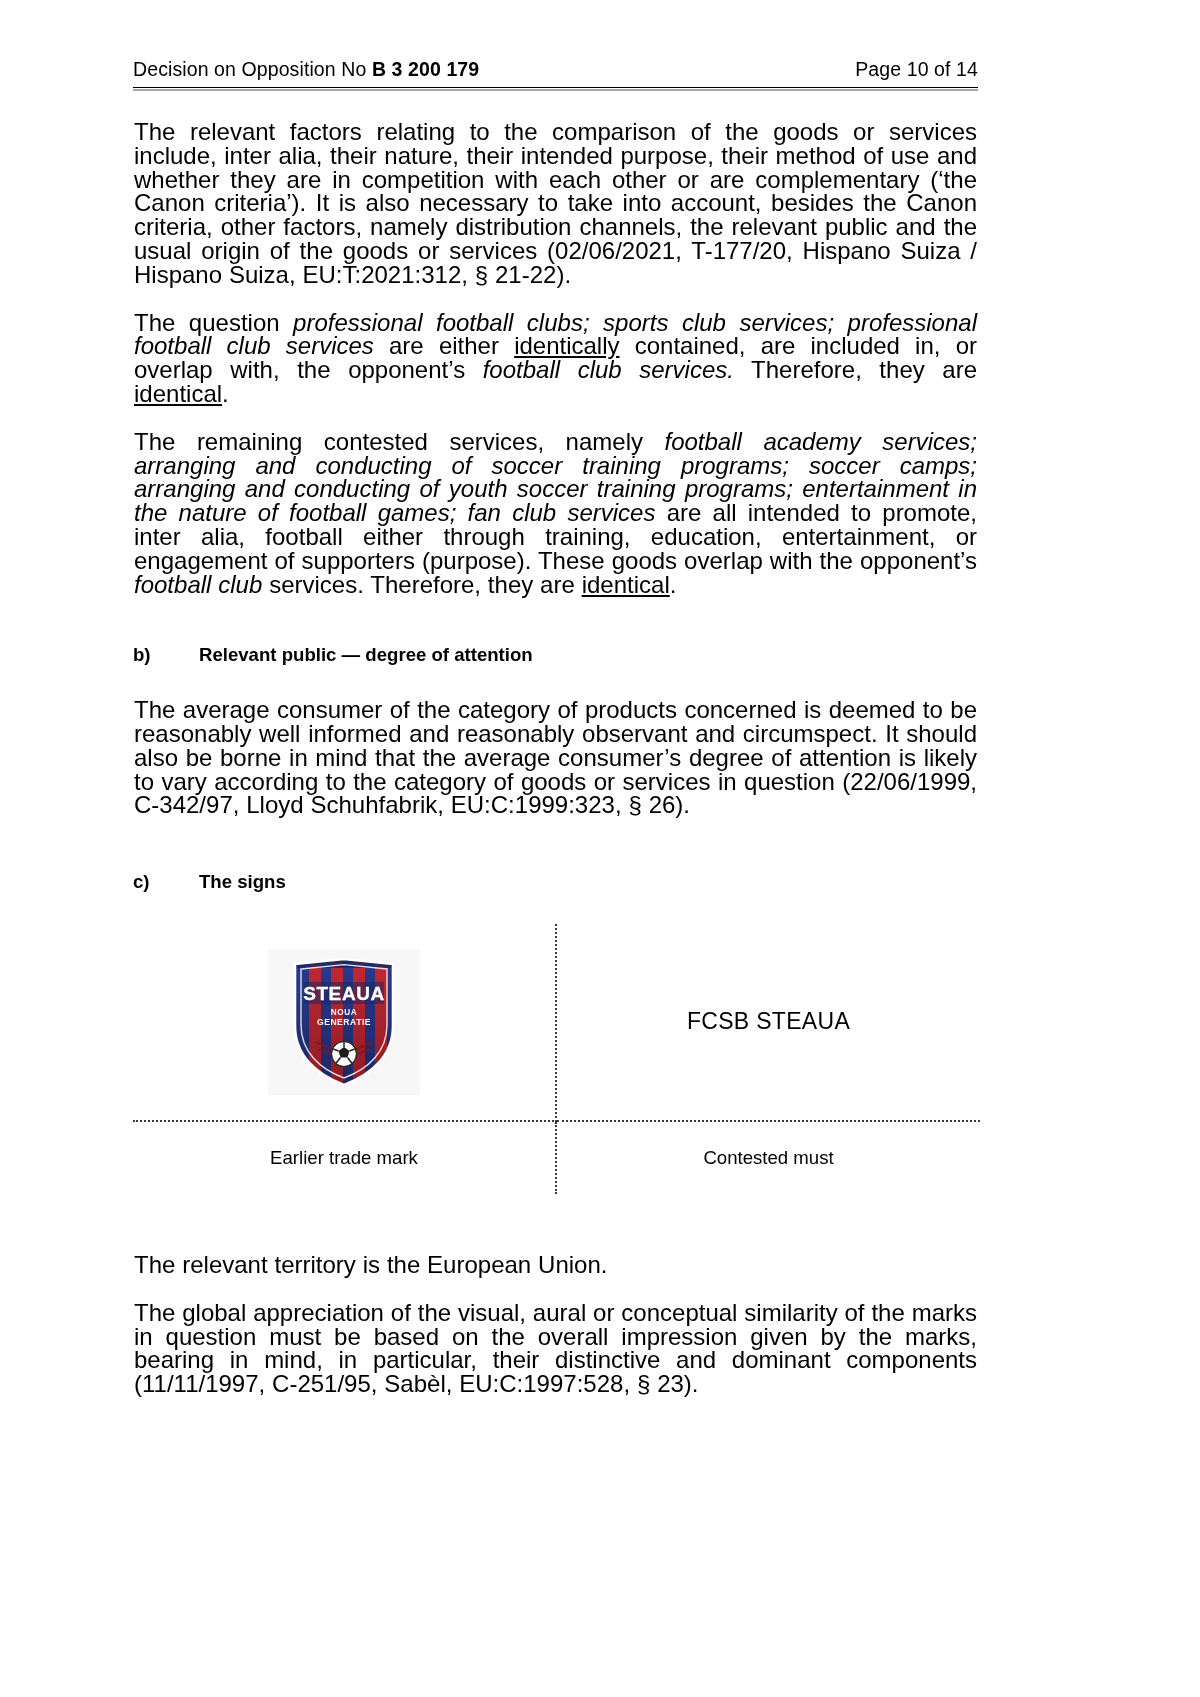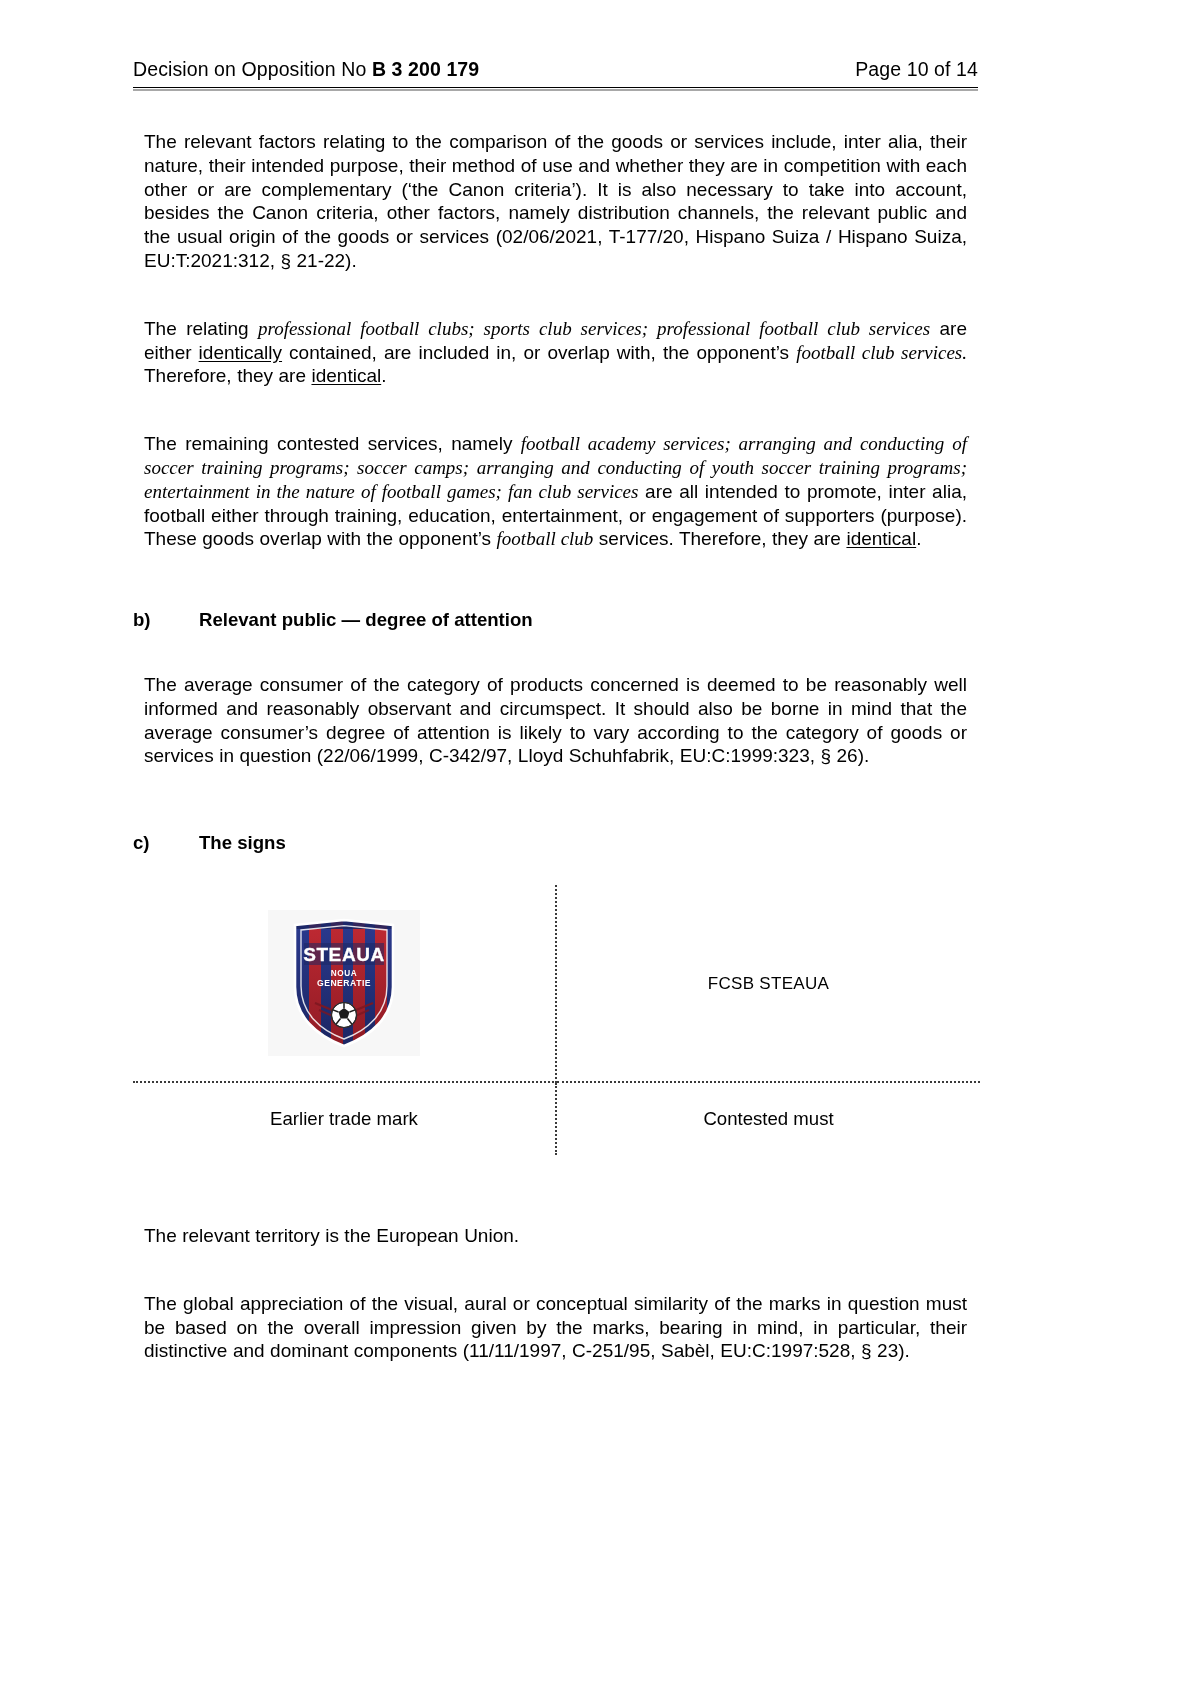--- a/index.html
+++ b/index.html
@@ -44,32 +44,32 @@
   .header-rule {
     margin-top: 2px;
     border-top: 1px solid #000;
     border-bottom: 2px solid #a8a8a8;
     height: 1px;
     width: 100%;
   }
 
   
   p.para {
-    font-size: 19px;
+    font-size: 24px;
     line-height: 23.8px;
     text-align: justify;
-    margin: 11px;
+    margin: 1px;
     word-spacing: 0.2px;
   }
   .gap-1 { height: 28px; }
   .gap-2 { height: 22px; }
   .gap-3 { height: 30px; }
   .gap-heading { height: 46px; }
 
-  em { font-style: italic; font-family: Liberation Serif, serif; }
+  em { font-style: italic; }
   u { text-decoration: underline; text-underline-offset: 2px; }
 
   h3.section-heading {
     font-size: 18.6px;
     line-height: 23.8px;
     font-weight: bold;
     margin: 0;
     display: flex;
   }
   h3.section-heading .sh-letter {
@@ -104,21 +104,21 @@
     border-bottom: 2px dotted #3a3a3a;
   }
   .cell-label-left {
     height: 72px;
     border-right: 2px dotted #3a3a3a;
   }
   .cell-label-right {
     height: 72px;
   }
   .contested-sign-text {
-    font-size: 17px;
+    font-size: 23px;
     letter-spacing: 0.3px;
   }
 
   
   .emblem-box {
     width: 152px;
     height: 146px;
     margin: 0 auto;
     background: #f7f7f7;
     display: flex;
@@ -140,21 +140,21 @@
       <div class="hdr-right">Page 10 of 14</div>
     </div>
     <div class="header-rule"></div>
 
     <div class="gap-1"></div>
 
     <p class="para">The relevant factors relating to the comparison of the goods or services include, inter alia, their nature, their intended purpose, their method of use and whether they are in competition with each other or are complementary (‘the Canon criteria’). It is also necessary to take into account, besides the Canon criteria, other factors, namely distribution channels, the relevant public and the usual origin of the goods or services (02/06/2021, T-177/20, Hispano Suiza / Hispano Suiza, EU:T:2021:312, § 21-22).</p>
 
     <div class="gap-2"></div>
 
-    <p class="para"><span>The relating </span><em>professional football clubs; sports club services; professional football club services</em><span> are either </span><u>identically</u><span> contained, are included in, or overlap with, the opponent’s </span><em>football club services.</em><span> Therefore, they are </span><u>identical</u><span>.</span></p>
+    <p class="para"><span>The question </span><em>professional football clubs; sports club services; professional football club services</em><span> are either </span><u>identically</u><span> contained, are included in, or overlap with, the opponent’s </span><em>football club services.</em><span> Therefore, they are </span><u>identical</u><span>.</span></p>
 
     <div class="gap-2"></div>
 
     <p class="para"><span>The remaining contested services, namely </span><em>football academy services; arranging and conducting of soccer training programs; soccer camps; arranging and conducting of youth soccer training programs; entertainment in the nature of football games; fan club services</em><span> are all intended to promote, inter alia, football either through training, education, entertainment, or engagement of supporters (purpose).  These goods overlap with the opponent’s </span><em>football club</em><span> services. Therefore, they are </span><u>identical</u><span>.</span></p>
 
     <div class="gap-heading"></div>
 
     <h3 class="section-heading">
       <span class="sh-letter">b)</span>
       <span>Relevant public — degree of attention</span>

